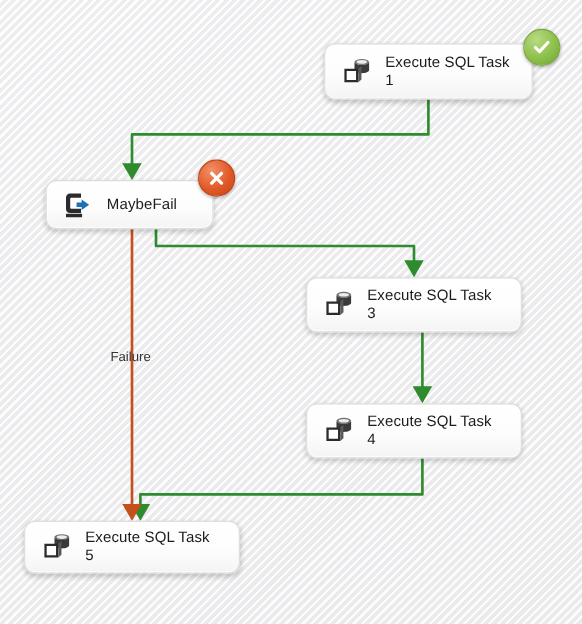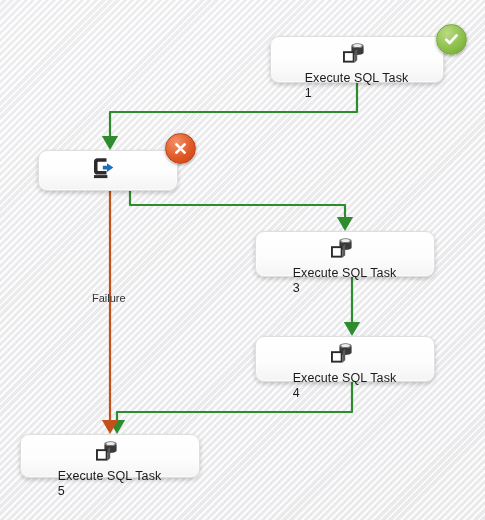--- a/index.html
+++ b/index.html
@@ -34,21 +34,20 @@
   .node {
     position: absolute;
     box-sizing: border-box;
     display: flex;
     align-items: center;
     background: linear-gradient(180deg, #ffffff 0%, #fdfdfd 55%, #f4f4f4 100%);
     border: 1px solid #dedede;
     border-radius: 9px;
     box-shadow: 0 2px 4px rgba(0,0,0,0.20), 0 0 0 1px rgba(255,255,255,0.6) inset;
     padding: 0 10px 0 9px;
-    flex-direction: column;
   }
   .node-icon {
     flex: 0 0 auto;
     width: 34px;
     height: 34px;
     display: flex;
     align-items: center;
     justify-content: center;
     margin-right: 7px;
   }
@@ -128,20 +127,21 @@
 1</span>
       </div>
       <div class="node" style="left: 38px; top: 150px; width: 140px; height: 41px;">
         <span class="node-icon">
           <svg width="30" height="30" viewBox="0 0 30 30">
             <path d="M17.5 5.2 H8.4 C6.3 5.2 5.0 6.6 5.0 8.6 v9.6 c0 2.0 1.4 3.4 3.4 3.4 h9.1 v-3.6 H9.6 c-0.7 0-1.1-0.4-1.1-1.1 V9.9 c0-0.7 0.4-1.1 1.1-1.1 h7.9 z" fill="#2b2b2b"></path>
             <path d="M5.0 22.1 h13.4 v3.0 H5.0 z" fill="#2b2b2b"></path>
             <path d="M18.0 10.2 v2.6 h-4.2 v3.6 h4.2 v2.6 l6.3-4.4 z" fill="#1f6fb4"></path>
           </svg>
         </span>
+        <span class="node-label">MaybeFail</span>
       </div>
       <div class="node" style="left: 255px; top: 231px; width: 180px; height: 46px;">
         <span class="node-icon">
           <svg width="30" height="30" viewBox="0 0 30 30">
             <g fill="#2d2d2d">
               <ellipse cx="19.5" cy="6.6" rx="6.1" ry="2.4" fill="#6f6f6f"></ellipse>
               <path d="M13.4 6.6 v7.0 c0 1.33 2.73 2.4 6.1 2.4 s6.1-1.07 6.1-2.4 V6.6 c0 1.33-2.73 2.4-6.1 2.4 S13.4 7.93 13.4 6.6 z" fill="#3a3a3a"></path>
               <ellipse cx="19.5" cy="6.6" rx="4.3" ry="1.5" fill="#ededed"></ellipse>
               <path d="M5.0 12.2 h11.6 v11.4 H5.0 z" fill="#2b2b2b"></path>
               <path d="M6.9 14.1 h7.8 v7.6 H6.9 z" fill="#ffffff"></path>

